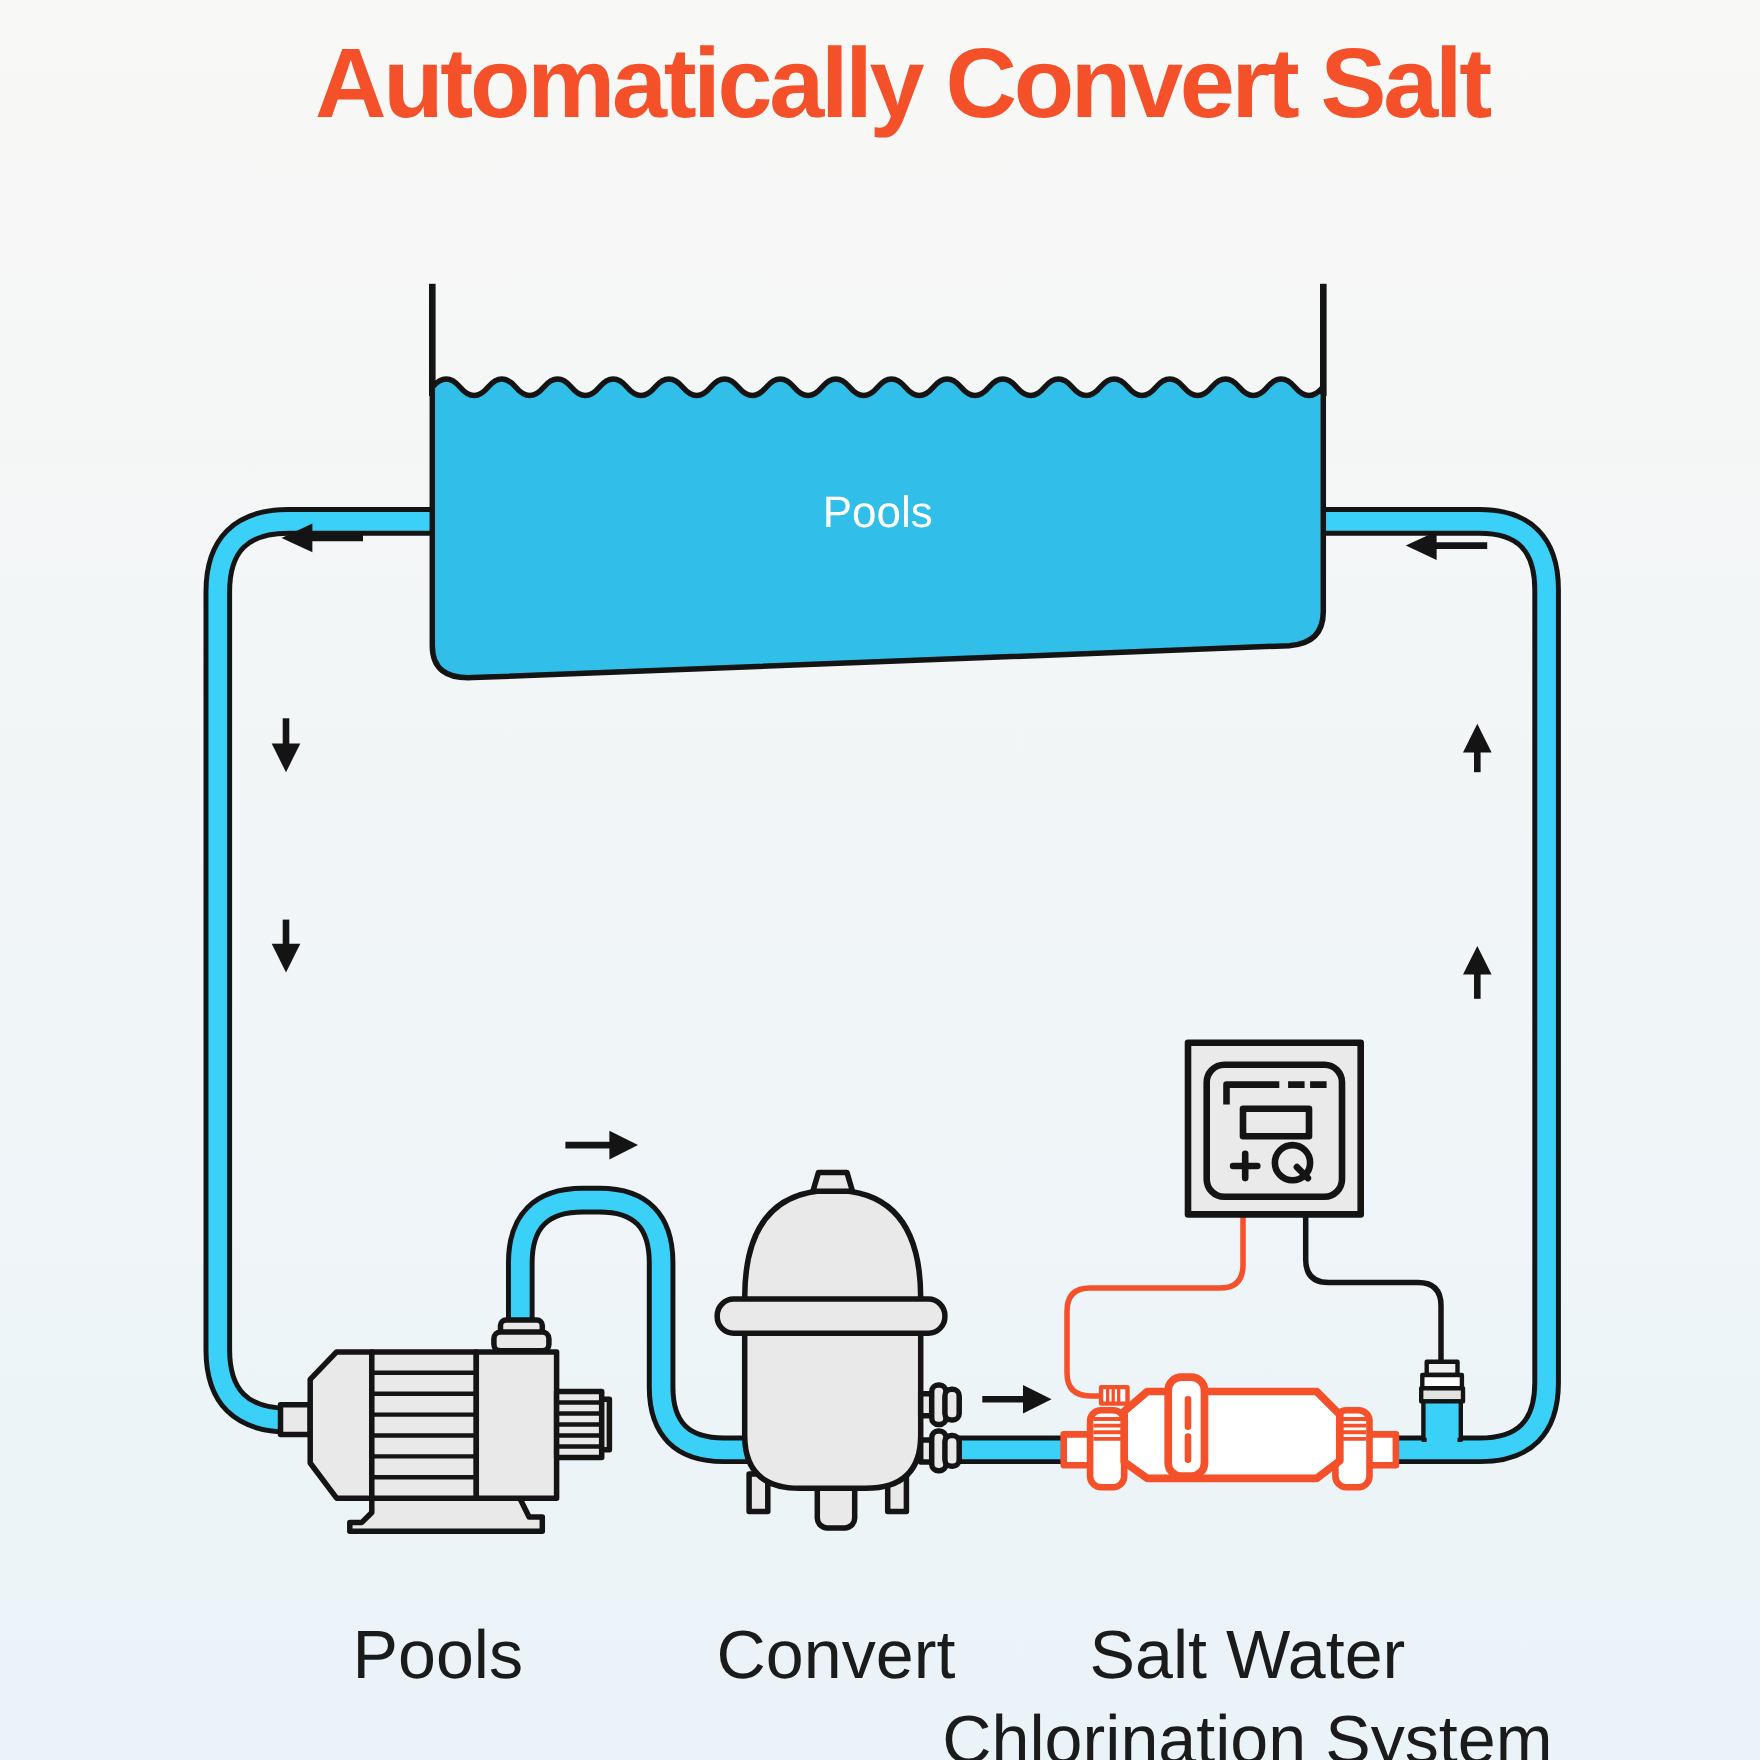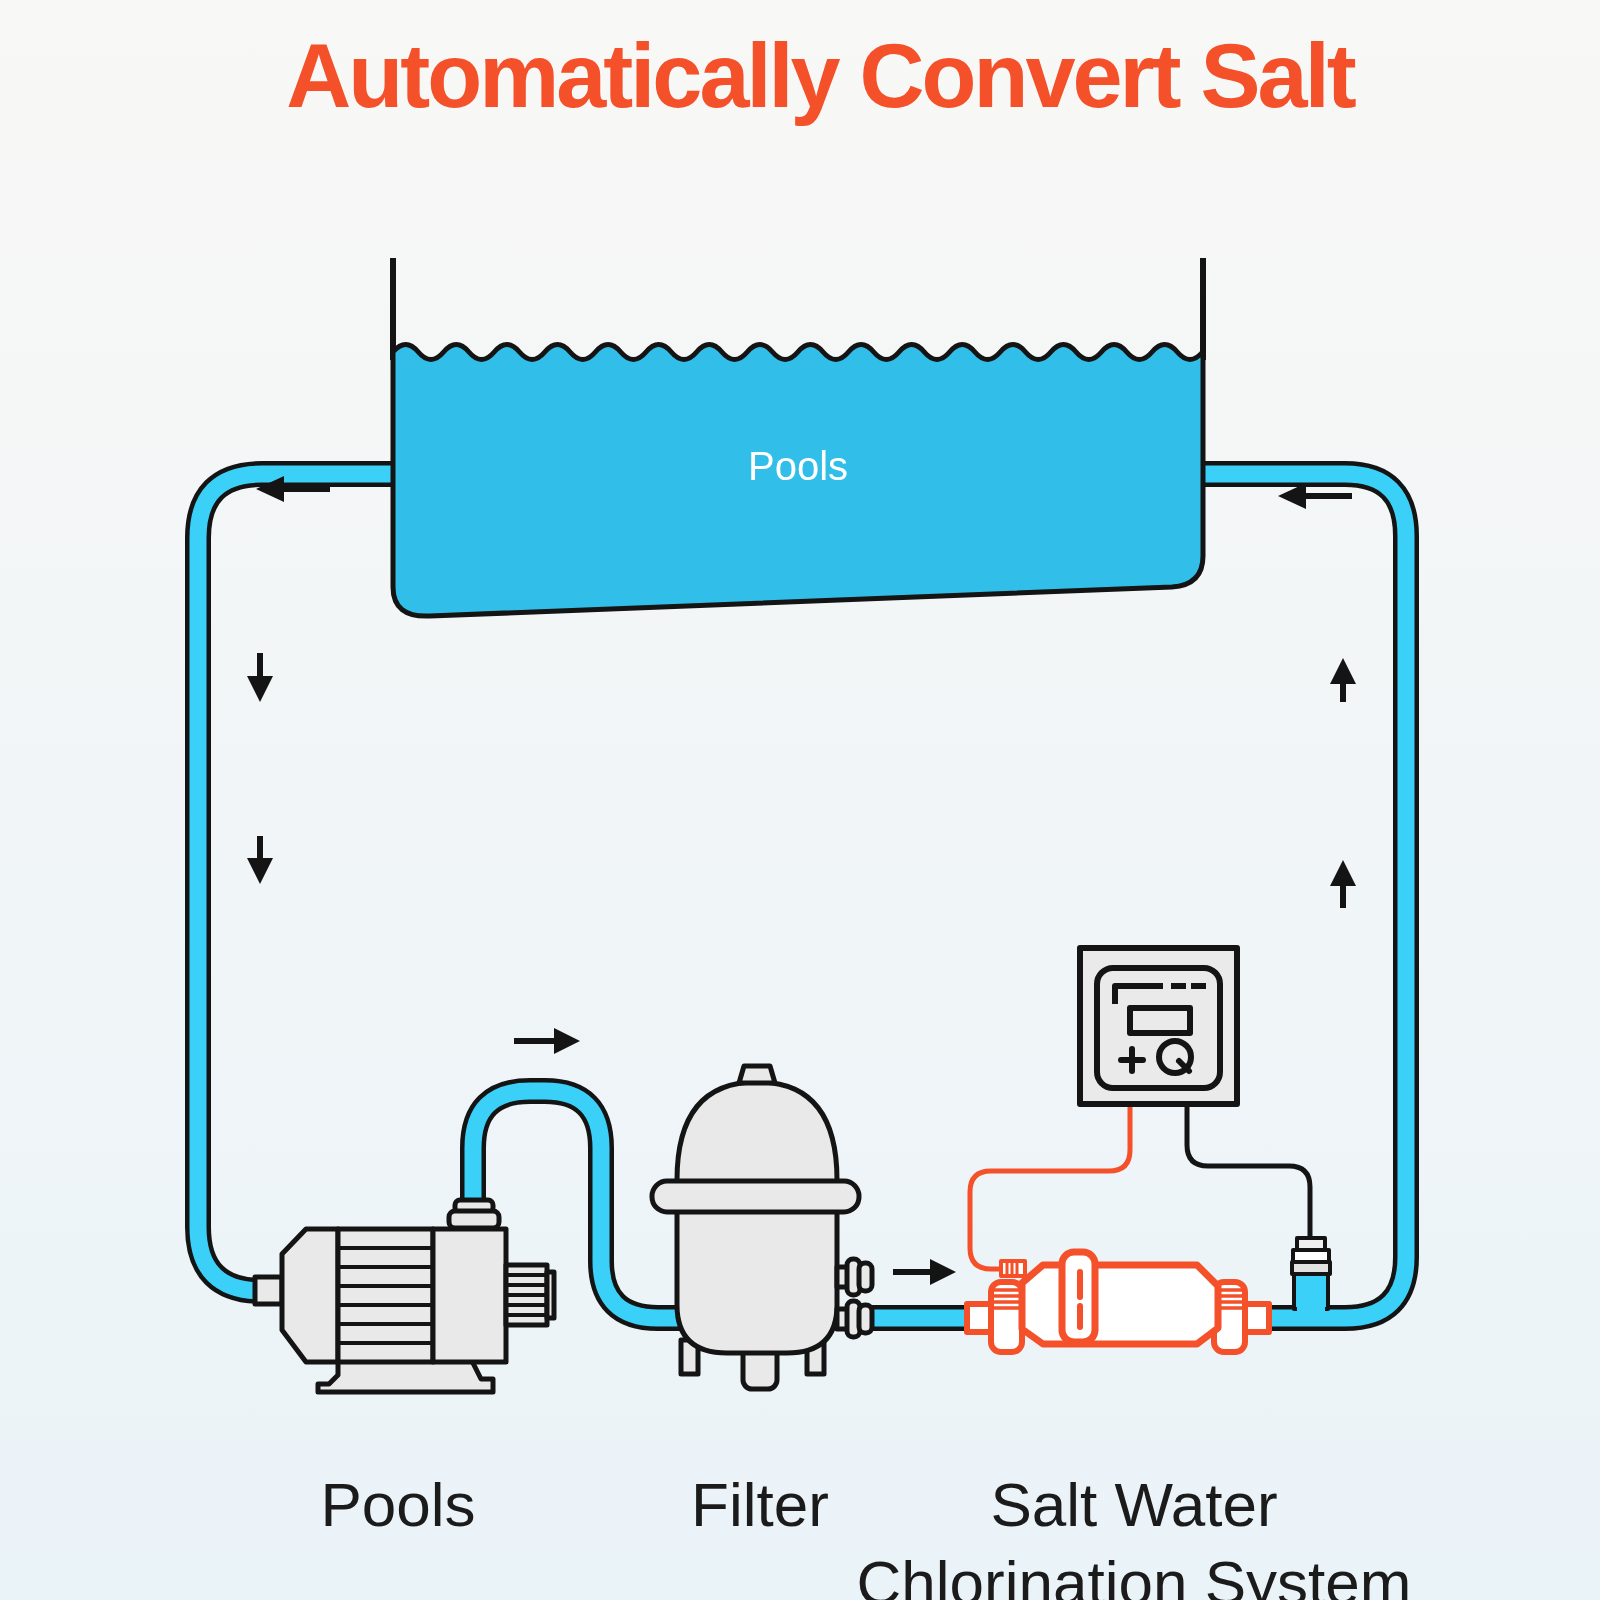--- a/index.html
+++ b/index.html
@@ -176,19 +176,19 @@
   </g>
 </svg>
 
   <div class="txt title">
     <div>Automatically Convert Salt</div>
   </div>
 
   <div class="txt pool-label">Pools</div>
 
   <div class="txt comp-label lbl-pump">Pools</div>
-  <div class="txt comp-label lbl-filter">Filter</div>
+  <div class="txt comp-label lbl-filter">Convert</div>
   <div class="txt comp-label lbl-cell">
     <div>Salt Water</div>
     <div>Chlorination System</div>
   </div>
 
 </div>
 
 </body></html>

